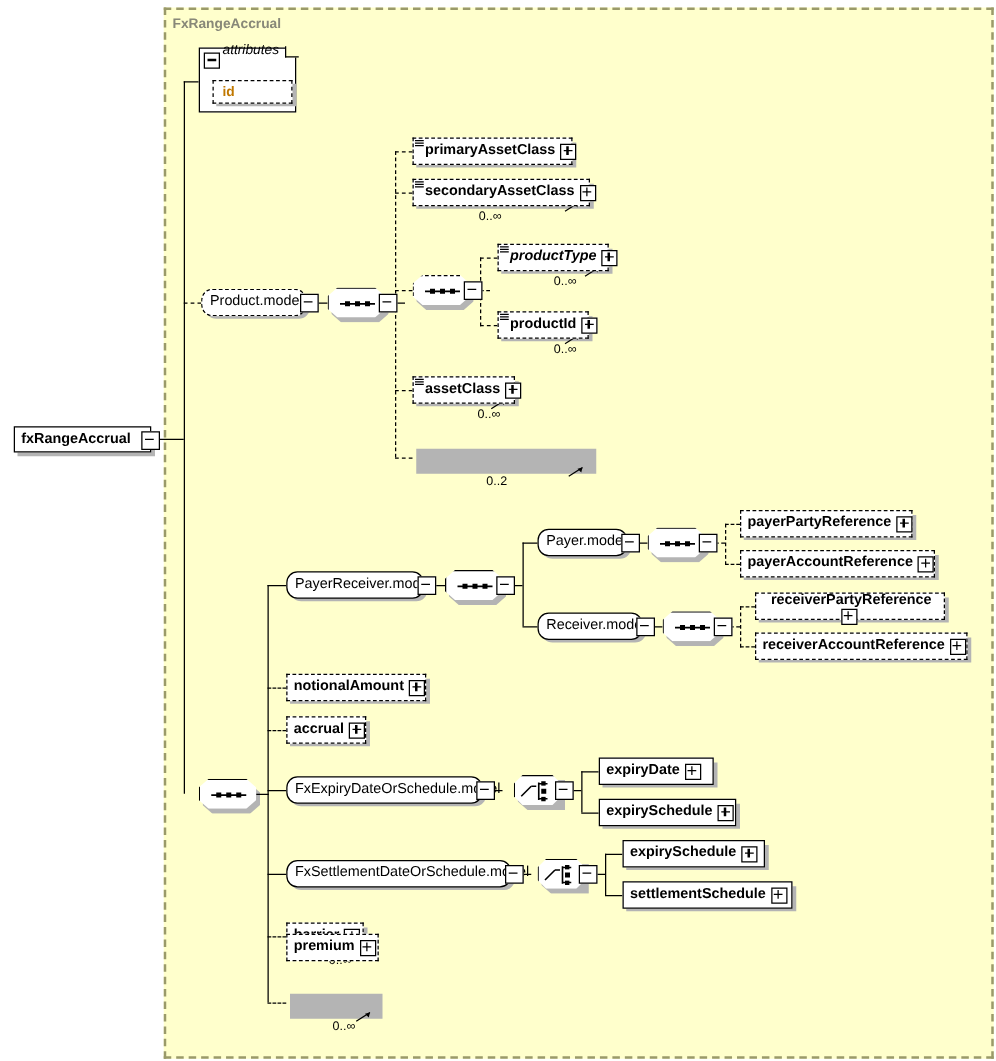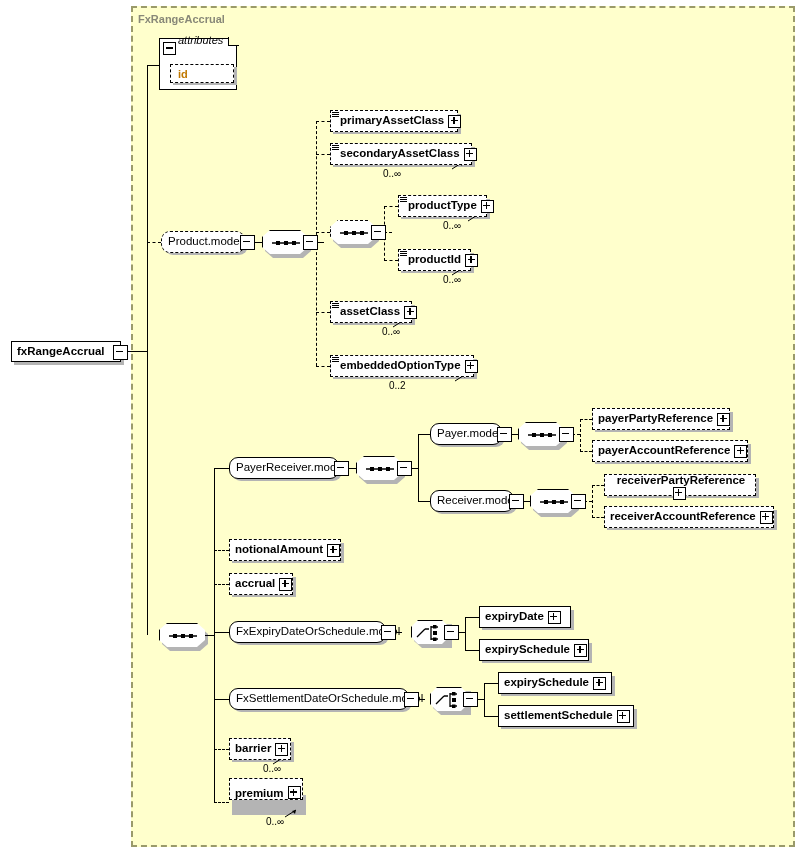--- a/index.html
+++ b/index.html
@@ -165,21 +165,21 @@
       <rect x="29" y="10" width="4" height="4" fill="#000"></rect>
     </svg>
   </div>
   <div class="pmout" style="left:371px;top:225px;z-index:3;"></div>
 
   <div class="dln h" style="left:384px;top:232px;width:8px;"></div>
   <div class="dln v" style="left:384px;top:206px;height:55px;"></div>
 
   <div class="dln h" style="left:384px;top:206px;width:14px;"></div>
   <div class="shadow" style="left:401px;top:199px;width:89px;height:20px;"></div>
-  <div class="node dashed" style="left:398px;top:195px;width:89px;z-index:2;">
+  <div class="node dashed" style="left:398px;top:195px;width:89px;z-index:2;font-style:italic;">
     <span class="seqmark">
         <i></i>
         <i></i>
         <i></i>
       </span>
     <span class="lbl" style="padding-left:9px;">productType</span>
     <span class="pm plus"></span>
   </div>
   <svg class="rep" style="left:466px;top:212px;" width="18" height="12">
     <path d="M2 9 L13 2" stroke="#000" stroke-width="1" fill="none"></path>
@@ -216,29 +216,20 @@
     <span class="pm plus"></span>
   </div>
   <svg class="rep" style="left:391px;top:318px;" width="18" height="12">
     <path d="M2 9 L13 2" stroke="#000" stroke-width="1" fill="none"></path>
     <path d="M13 2 L9 3 L12 6 Z" fill="#000"></path>
   </svg>
   <div class="occ" style="left:382px;top:326px;">0..∞</div>
 
   <div class="dln h" style="left:316px;top:366px;width:14px;"></div>
   <div class="shadow" style="left:333px;top:359px;width:144px;height:20px;"></div>
-  <div class="node dashed" style="left:330px;top:355px;width:144px;z-index:2;">
-    <span class="seqmark">
-        <i></i>
-        <i></i>
-        <i></i>
-      </span>
-    <span class="lbl" style="padding-left:9px;">embeddedOptionType</span>
-    <span class="pm plus"></span>
-  </div>
   <svg class="rep" style="left:453px;top:372px;" width="18" height="12">
     <path d="M2 9 L13 2" stroke="#000" stroke-width="1" fill="none"></path>
     <path d="M13 2 L9 3 L12 6 Z" fill="#000"></path>
   </svg>
   <div class="occ" style="left:389px;top:380px;">0..2</div>
 
   <div class="compshadow" style="left:162px;top:627px;"></div>
   <div class="comp" style="left:159px;top:623px;z-index:2;">
     <svg width="46" height="24" viewBox="0 0 46 24">
       <line x1="9" y1="12" x2="37" y2="12" stroke="#000" stroke-width="1.4"></line>
@@ -446,21 +437,21 @@
     <span class="pm plus"></span>
   </div>
   <svg class="rep" style="left:271px;top:755px;" width="18" height="12">
     <path d="M2 9 L13 2" stroke="#000" stroke-width="1" fill="none"></path>
     <path d="M13 2 L9 3 L12 6 Z" fill="#000"></path>
   </svg>
   <div class="occ" style="left:263px;top:763px;">0..∞</div>
 
   <div class="dln h" style="left:214px;top:802px;width:15px;"></div>
   <div class="shadow" style="left:232px;top:795px;width:74px;height:20px;"></div>
-  <div class="node dashed" style="left:229px;top:778px;width:74px;z-index:2;align-items:flex-end;">
+  <div class="node dashed" style="left:229px;top:747px;width:74px;z-index:2;">
     <span class="lbl">premium</span>
     <span class="pm plus"></span>
   </div>
   <svg class="rep" style="left:283px;top:808px;" width="18" height="12">
     <path d="M2 9 L13 2" stroke="#000" stroke-width="1" fill="none"></path>
     <path d="M13 2 L9 3 L12 6 Z" fill="#000"></path>
   </svg>
   <div class="occ" style="left:266px;top:816px;">0..∞</div>
 
 </div>

